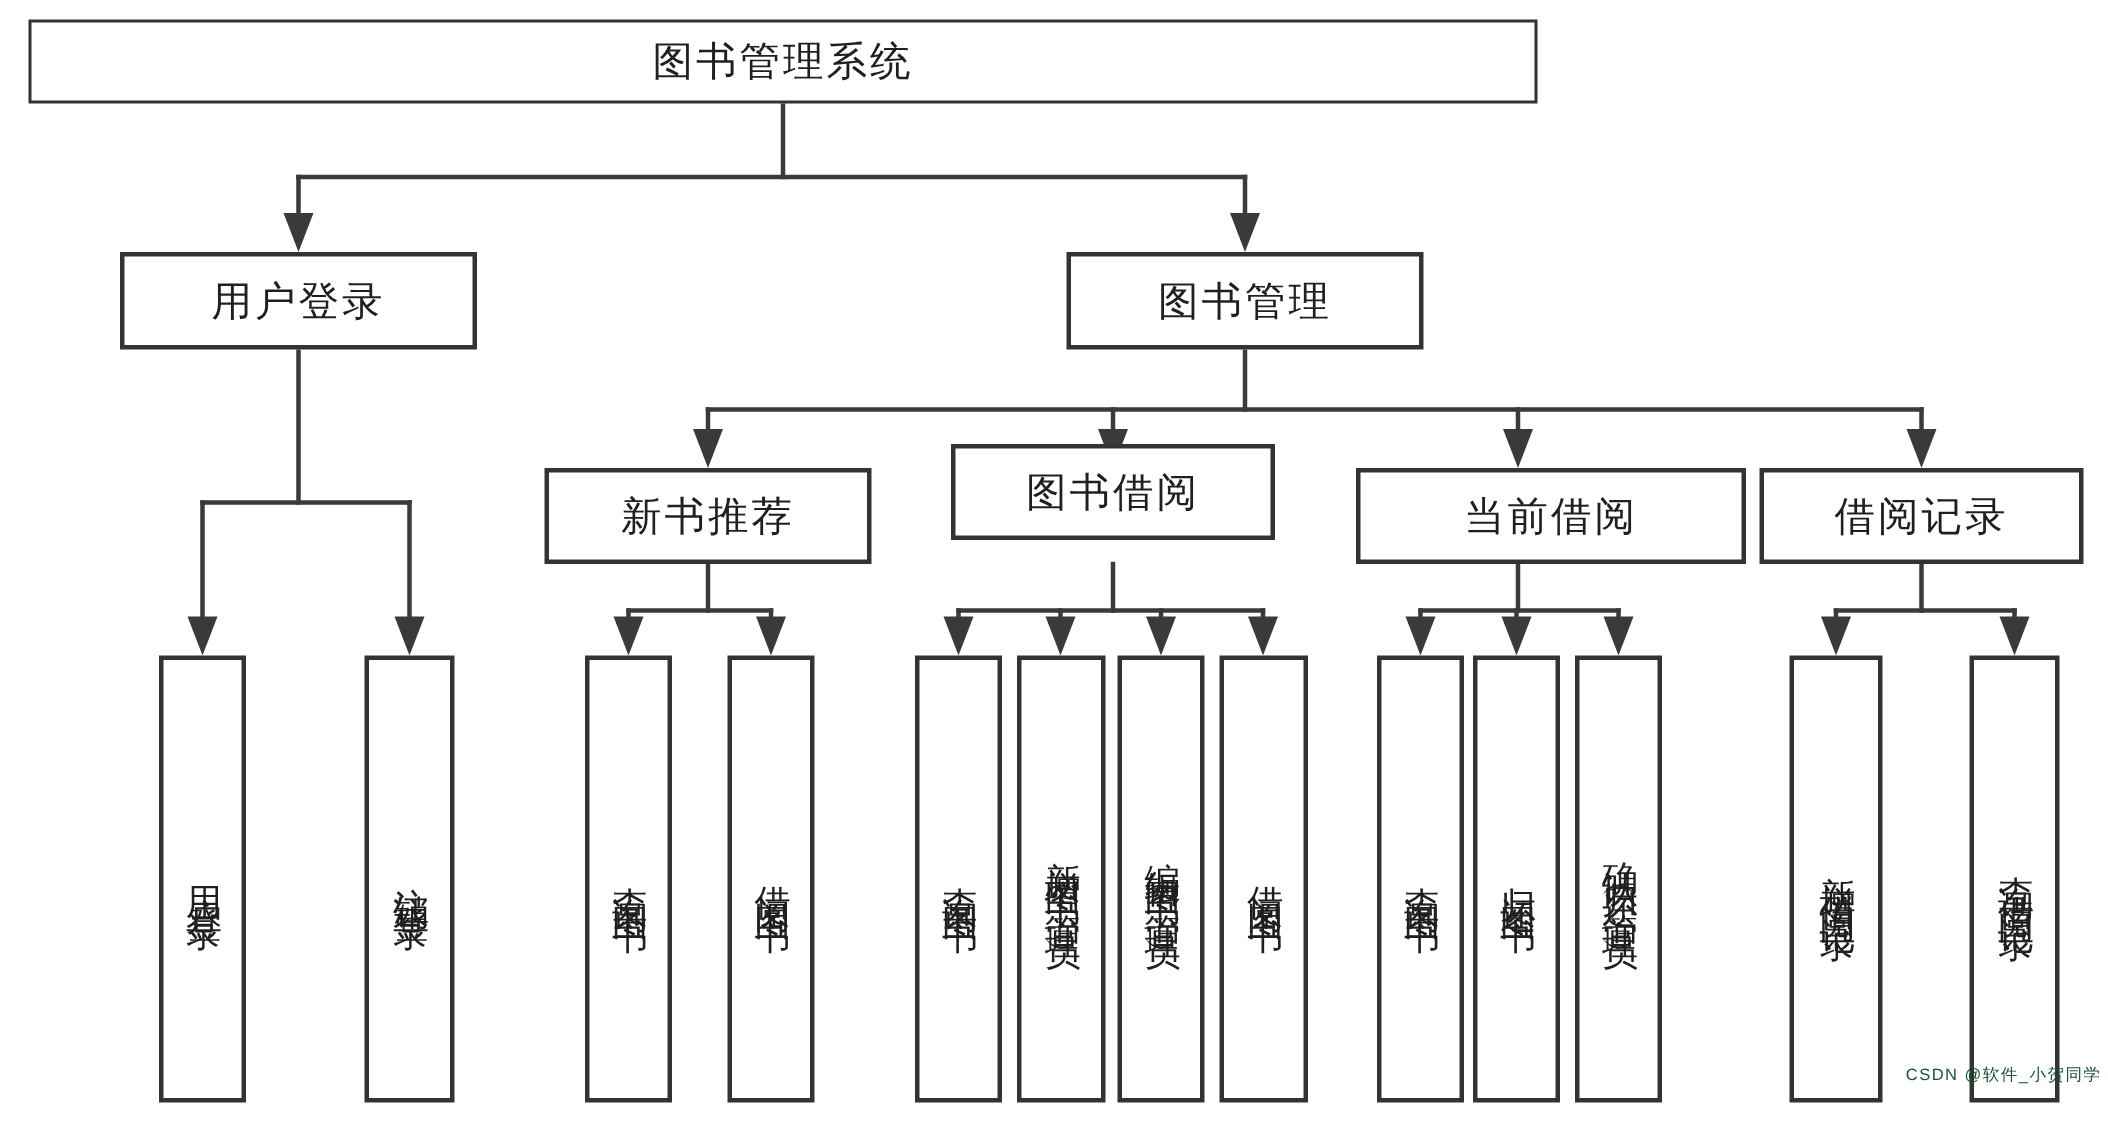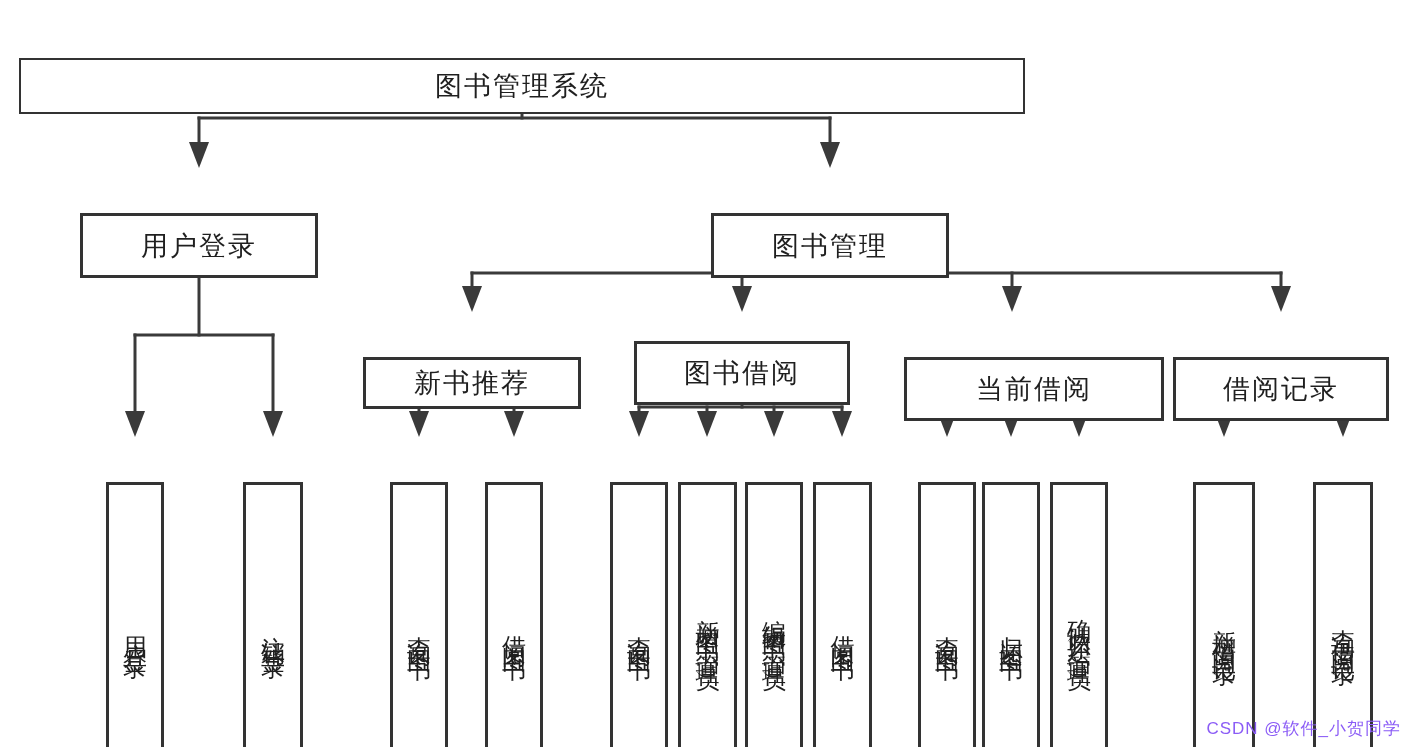--- a/index.html
+++ b/index.html
@@ -12,45 +12,44 @@
   }
   #wires{position:absolute;left:0;top:0;width:1405px;height:747px;}
   .box{
     position:absolute;
     background:#ffffff;
     border:3px solid #333333;
     box-sizing:border-box;
     display:flex;
     align-items:center;
     justify-content:center;
-    margin-top:45px;
   }
   .box.root{border-width:2px;}
   .htext{
     font-size:27px;
     letter-spacing:2px;
     color:#1f1f1f;
     white-space:nowrap;
   }
   .vtext{
     writing-mode:vertical-rl;
     text-orientation:mixed;
     font-size:24px;
     letter-spacing:7px;
     color:#1f1f1f;
     line-height:1;
     white-space:nowrap;
   }
   .watermark{
     position:absolute;
     right:4px;
-    bottom:7px;
-    font-size:17px;
+    bottom:23px;
+    font-size:11px;
     letter-spacing:1px;
-    color:#8b5cf6;
+    color:#14532d;
     white-space:nowrap;
   }
 </style>
 </head>
 <body>
 
 <div id="stage">
 
   <svg id="wires" viewBox="0 0 1405 747" xmlns="http://www.w3.org/2000/svg">
     <g stroke="#3a3a3a" stroke-width="3" fill="none" stroke-linecap="square">
@@ -125,21 +124,21 @@
     <span class="htext">图书管理系统</span>
   </div>
 
   <div class="box" style="left:80px;top:168px;width:238px;height:65px;">
     <span class="htext">用户登录</span>
   </div>
   <div class="box" style="left:711px;top:168px;width:238px;height:65px;">
     <span class="htext">图书管理</span>
   </div>
 
-  <div class="box" style="left:363px;top:312px;width:218px;height:52px;">
+  <div class="box" style="left:363px;top:312px;width:218px;height:64px;">
     <span class="htext">新书推荐</span>
   </div>
   <div class="box" style="left:634px;top:296px;width:216px;height:64px;">
     <span class="htext">图书借阅</span>
   </div>
   <div class="box" style="left:904px;top:312px;width:260px;height:64px;">
     <span class="htext">当前借阅</span>
   </div>
   <div class="box" style="left:1173px;top:312px;width:216px;height:64px;">
     <span class="htext">借阅记录</span>

